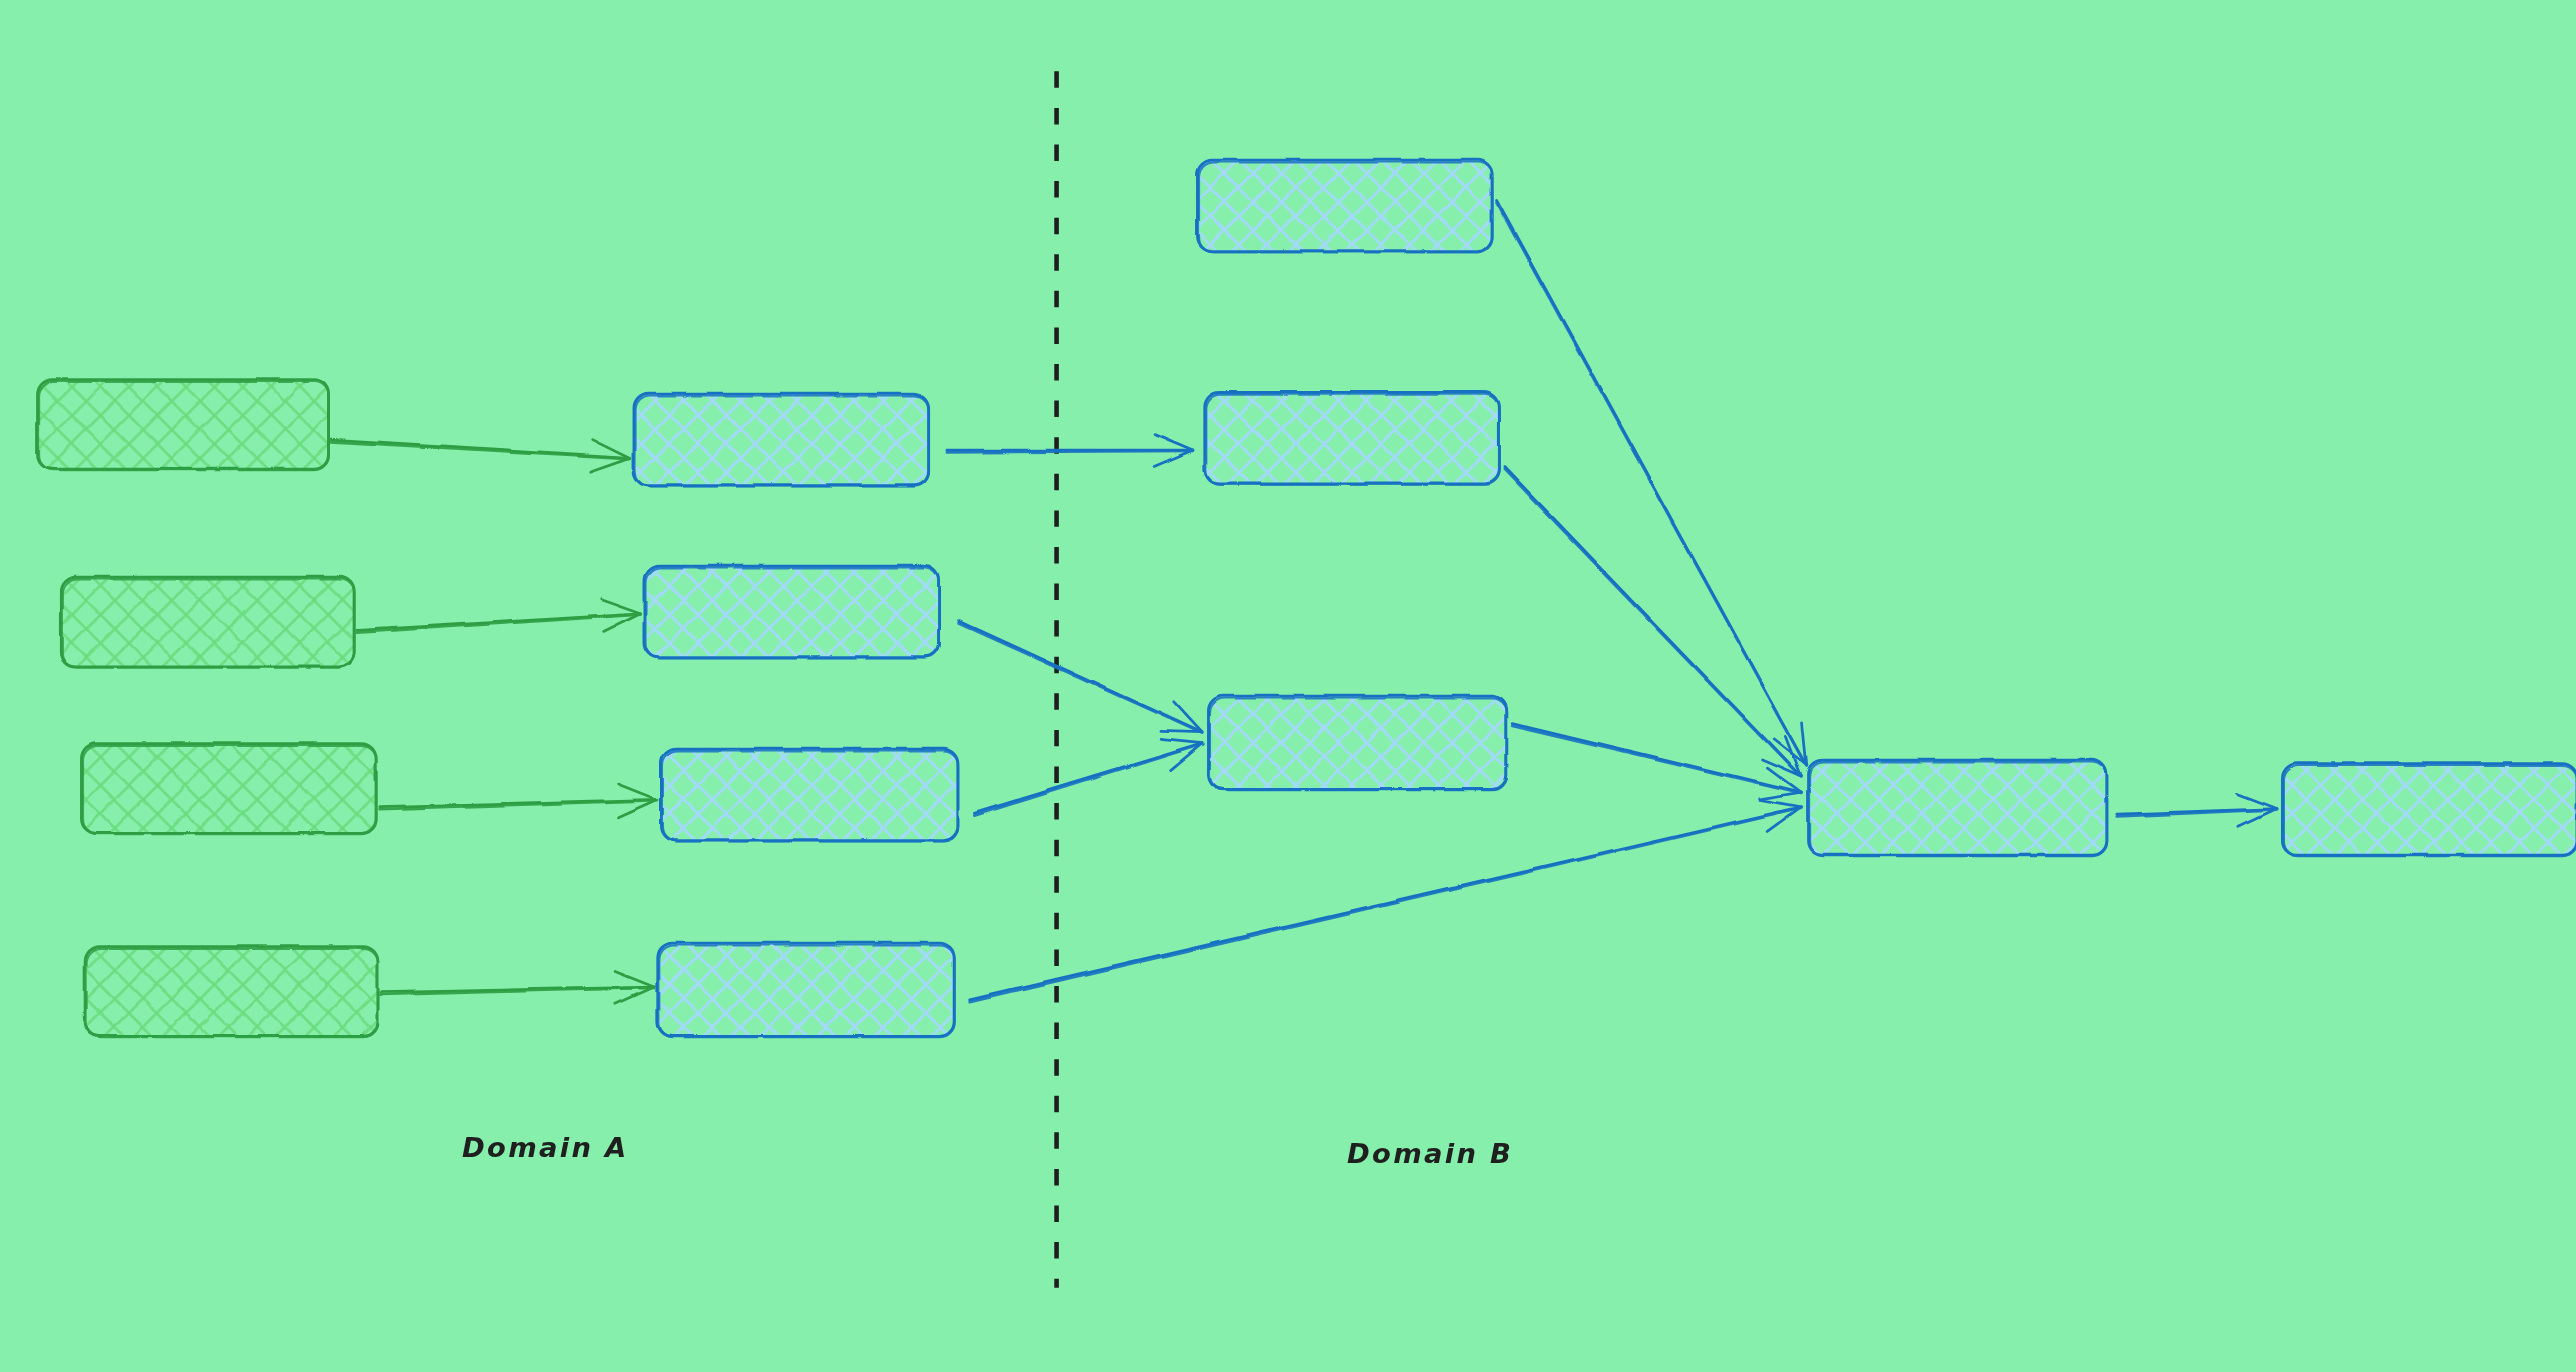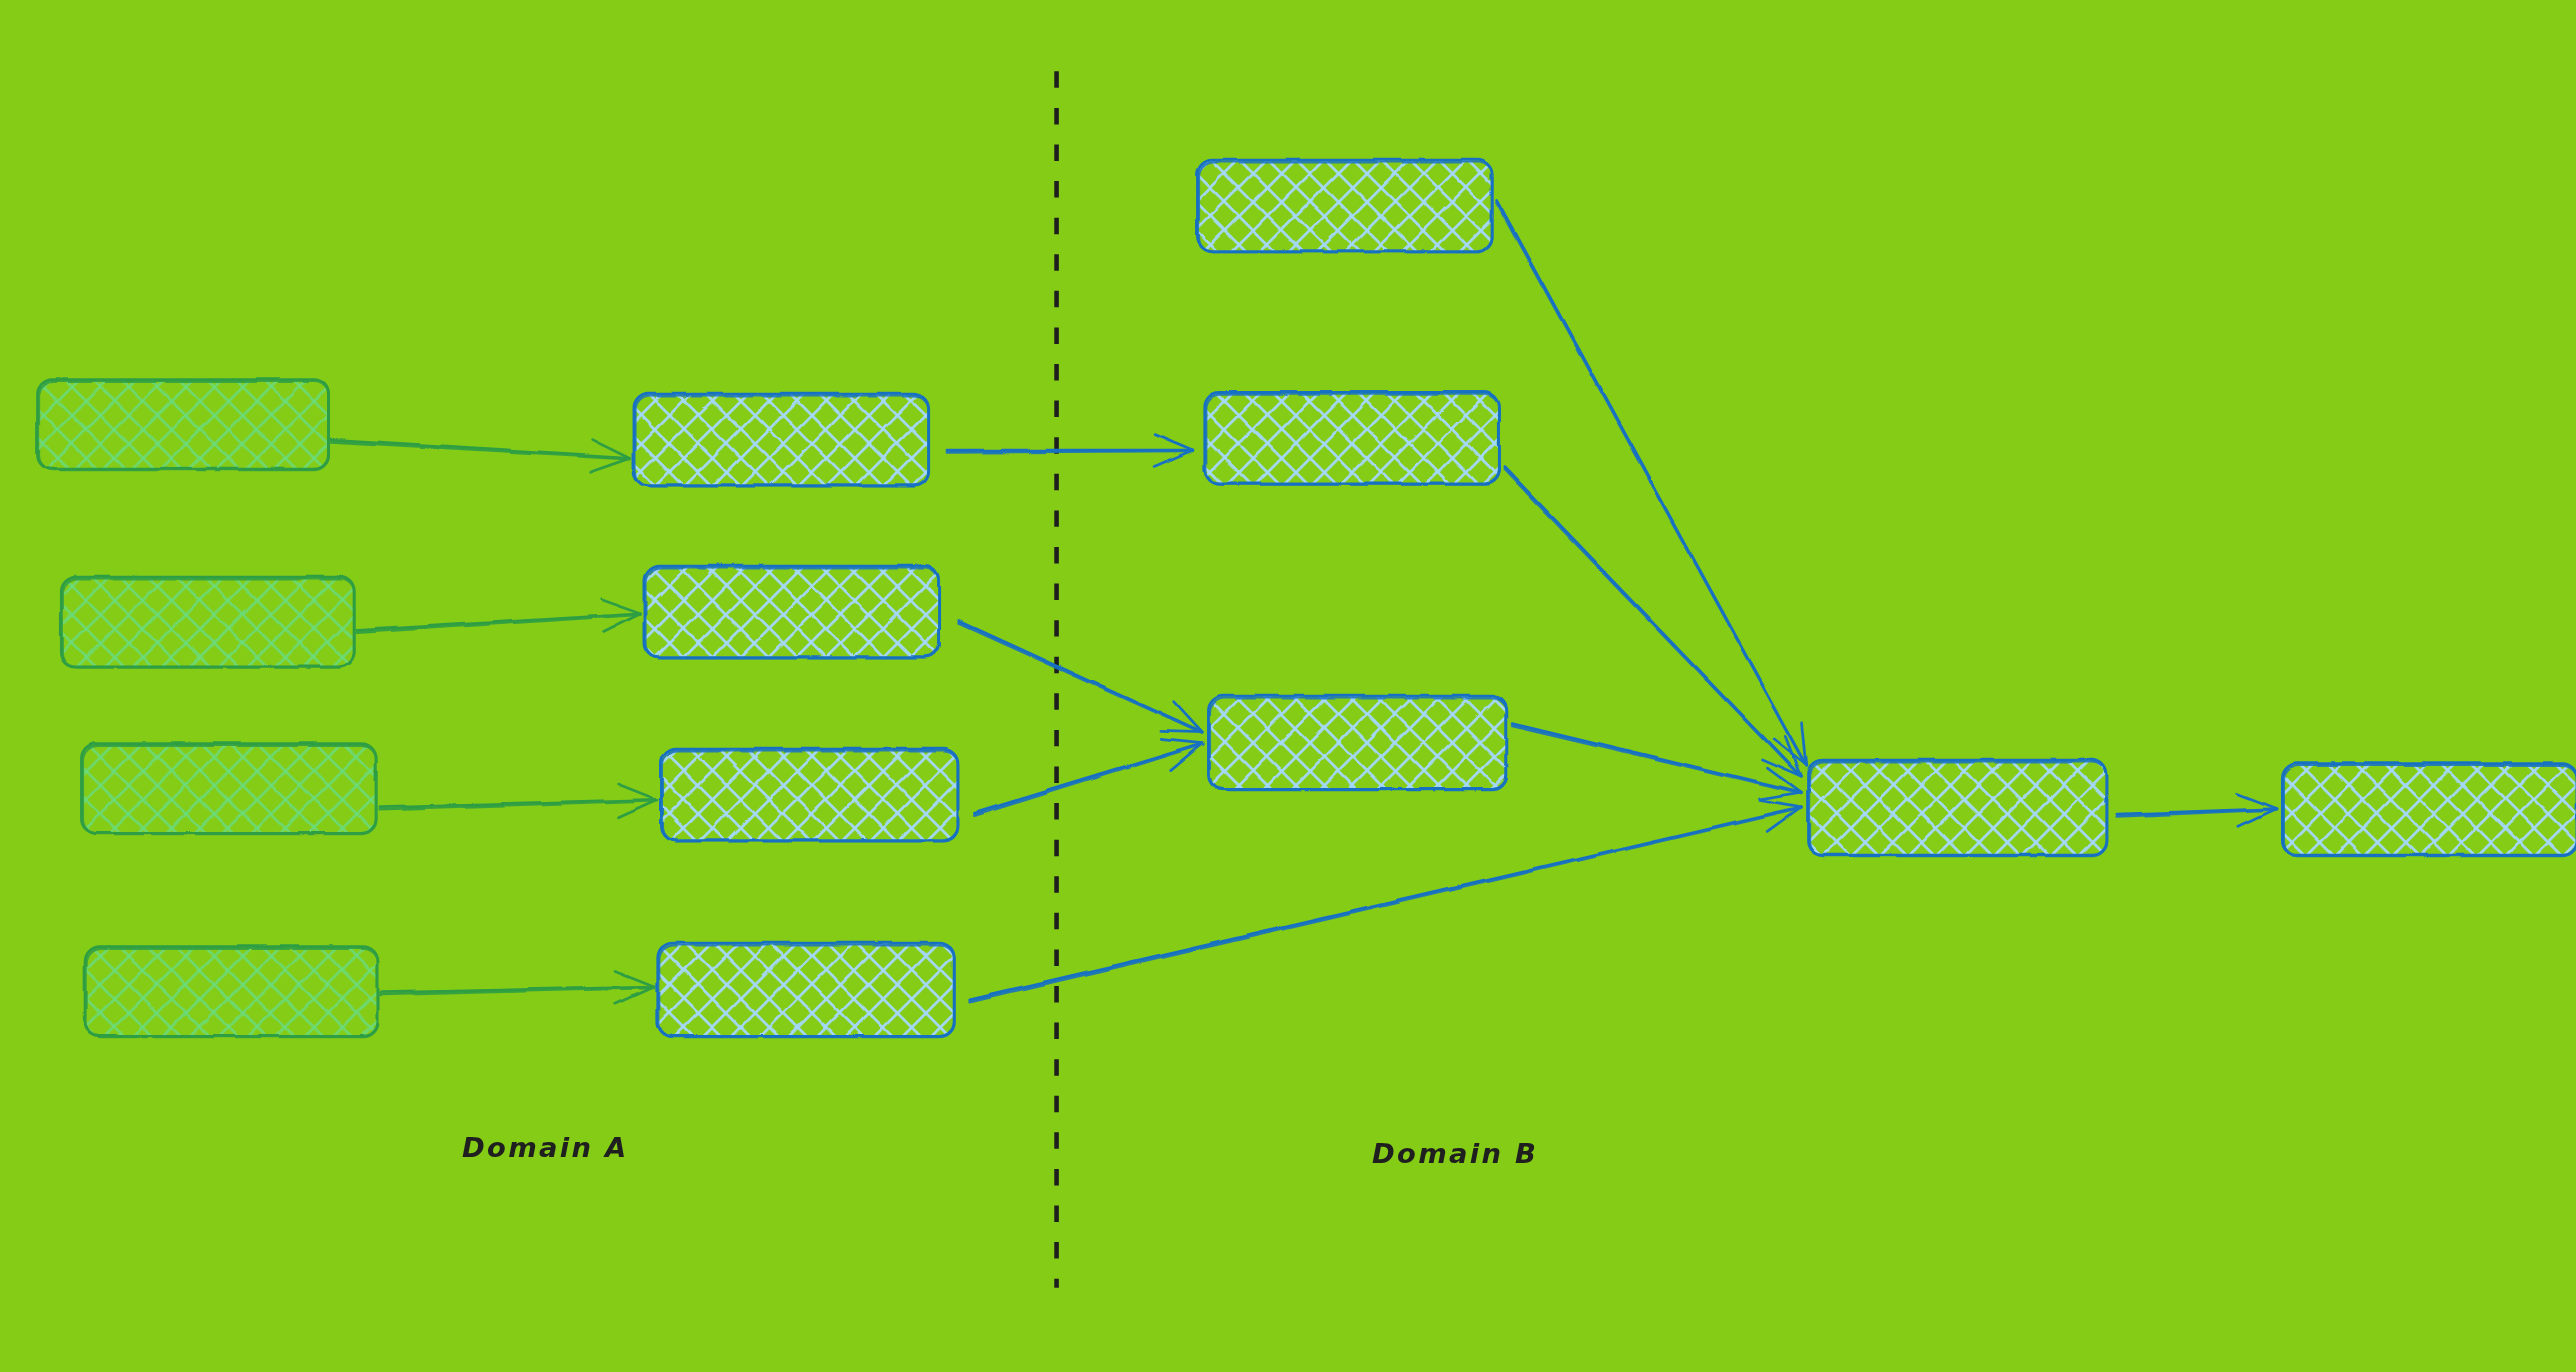--- a/index.html
+++ b/index.html
@@ -4,21 +4,21 @@
 <style>
   html, body {
     margin: 0;
     padding: 0;
     background: #ffffff;
   }
   #canvas {
     position: relative;
     width: 2576px;
     height: 1372px;
-    background: #84cc16;
+    background: #86efac;
     overflow: hidden;
     font-family: "DejaVu Sans", sans-serif;
   }
   #diagram-svg {
     position: absolute;
     left: 0;
     top: 0;
     width: 2576px;
     height: 1372px;
   }
@@ -199,16 +199,16 @@
         <g filter="url(#rough-wobble)">
           <rect x="2494" y="834" width="322" height="100" rx="16" ry="16" fill="url(#hatch-blue)" stroke="none"></rect>
           <rect x="2494" y="834" width="322" height="100" rx="16" ry="16" fill="none" stroke="#1971c2" stroke-width="3.2" stroke-linejoin="round"></rect>
           <rect x="2495.6" y="836.4" width="320.8" height="98.4" rx="16" ry="16" fill="none" stroke="#1971c2" stroke-width="2.4" stroke-linejoin="round" opacity="0.85"></rect>
         </g>
       </g>
   </svg>
 
   <div id="labels-layer">
       <div class="domain-label" style="left: 462px; top: 1132px;">Domain A</div>
-      <div class="domain-label" style="left: 1347px; top: 1138px; margin-left: 25px;">Domain B</div>
+      <div class="domain-label" style="left: 1347px; top: 1138px;">Domain B</div>
     </div>
 </div>
 
 
 </body></html>

